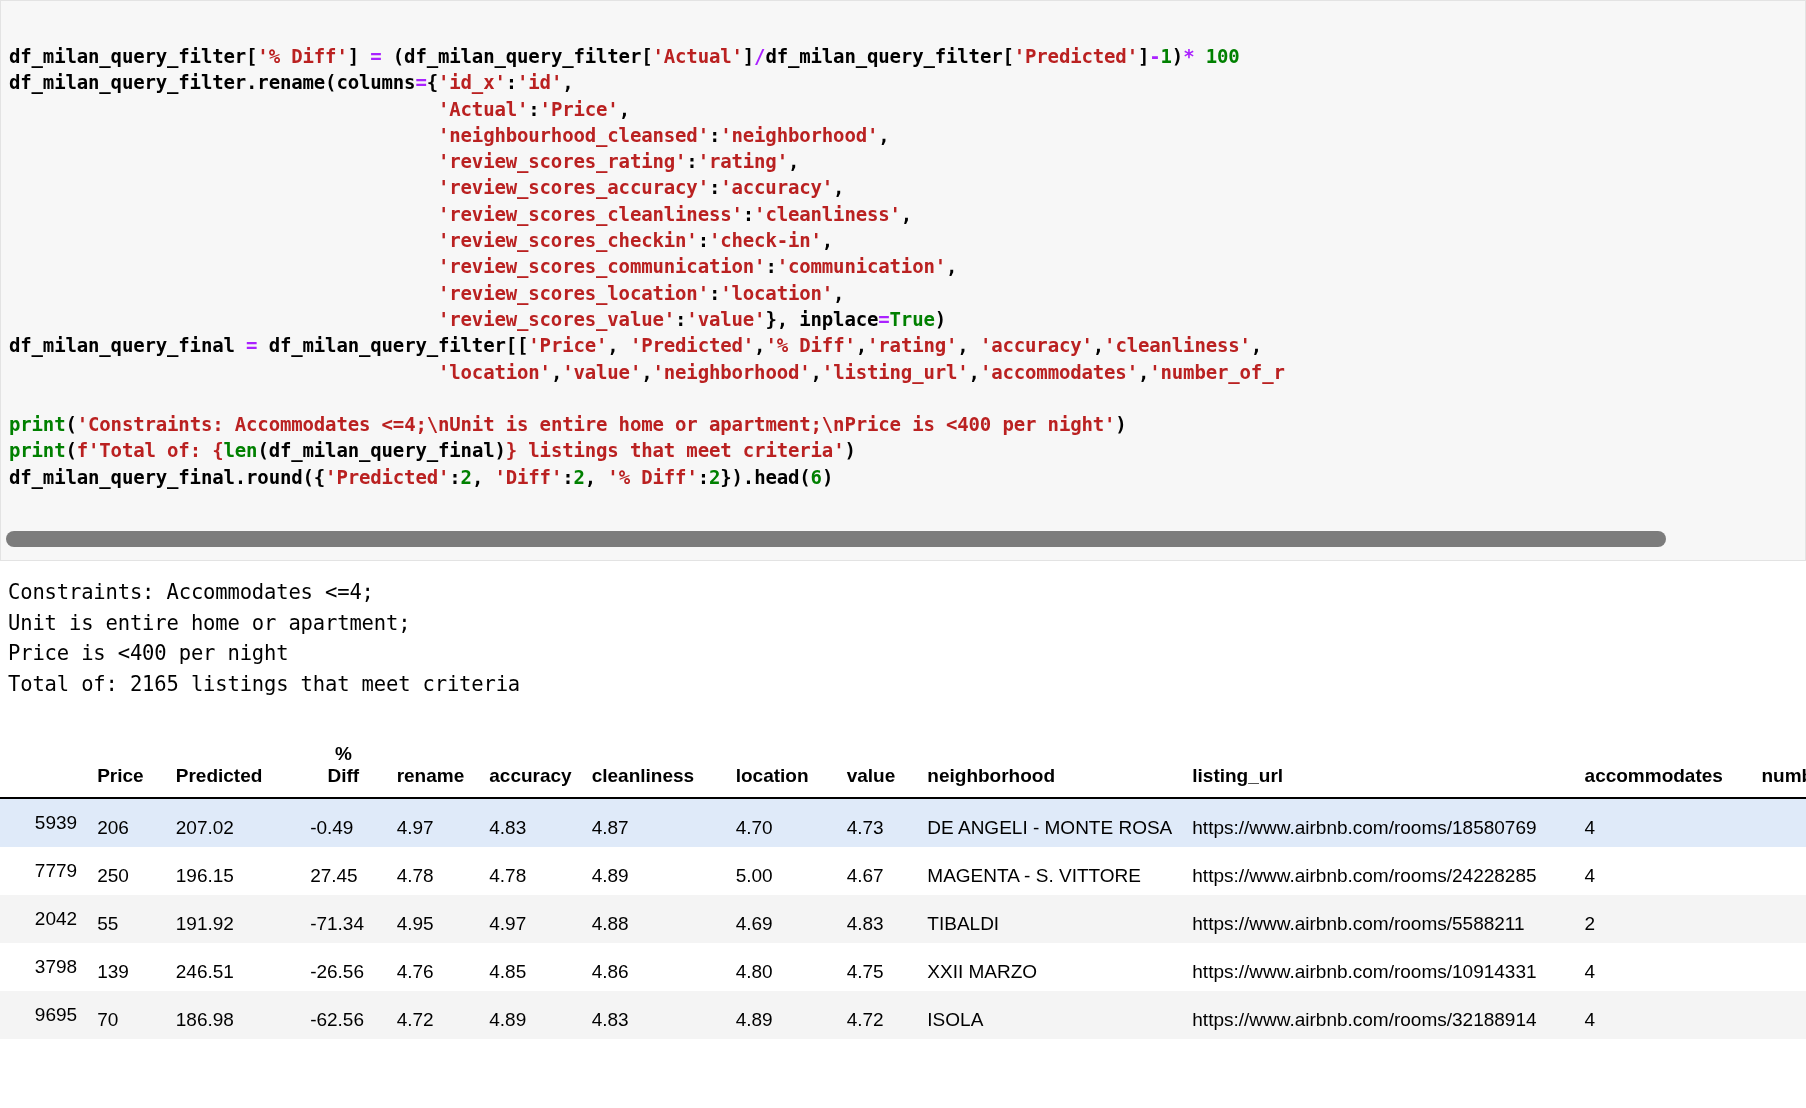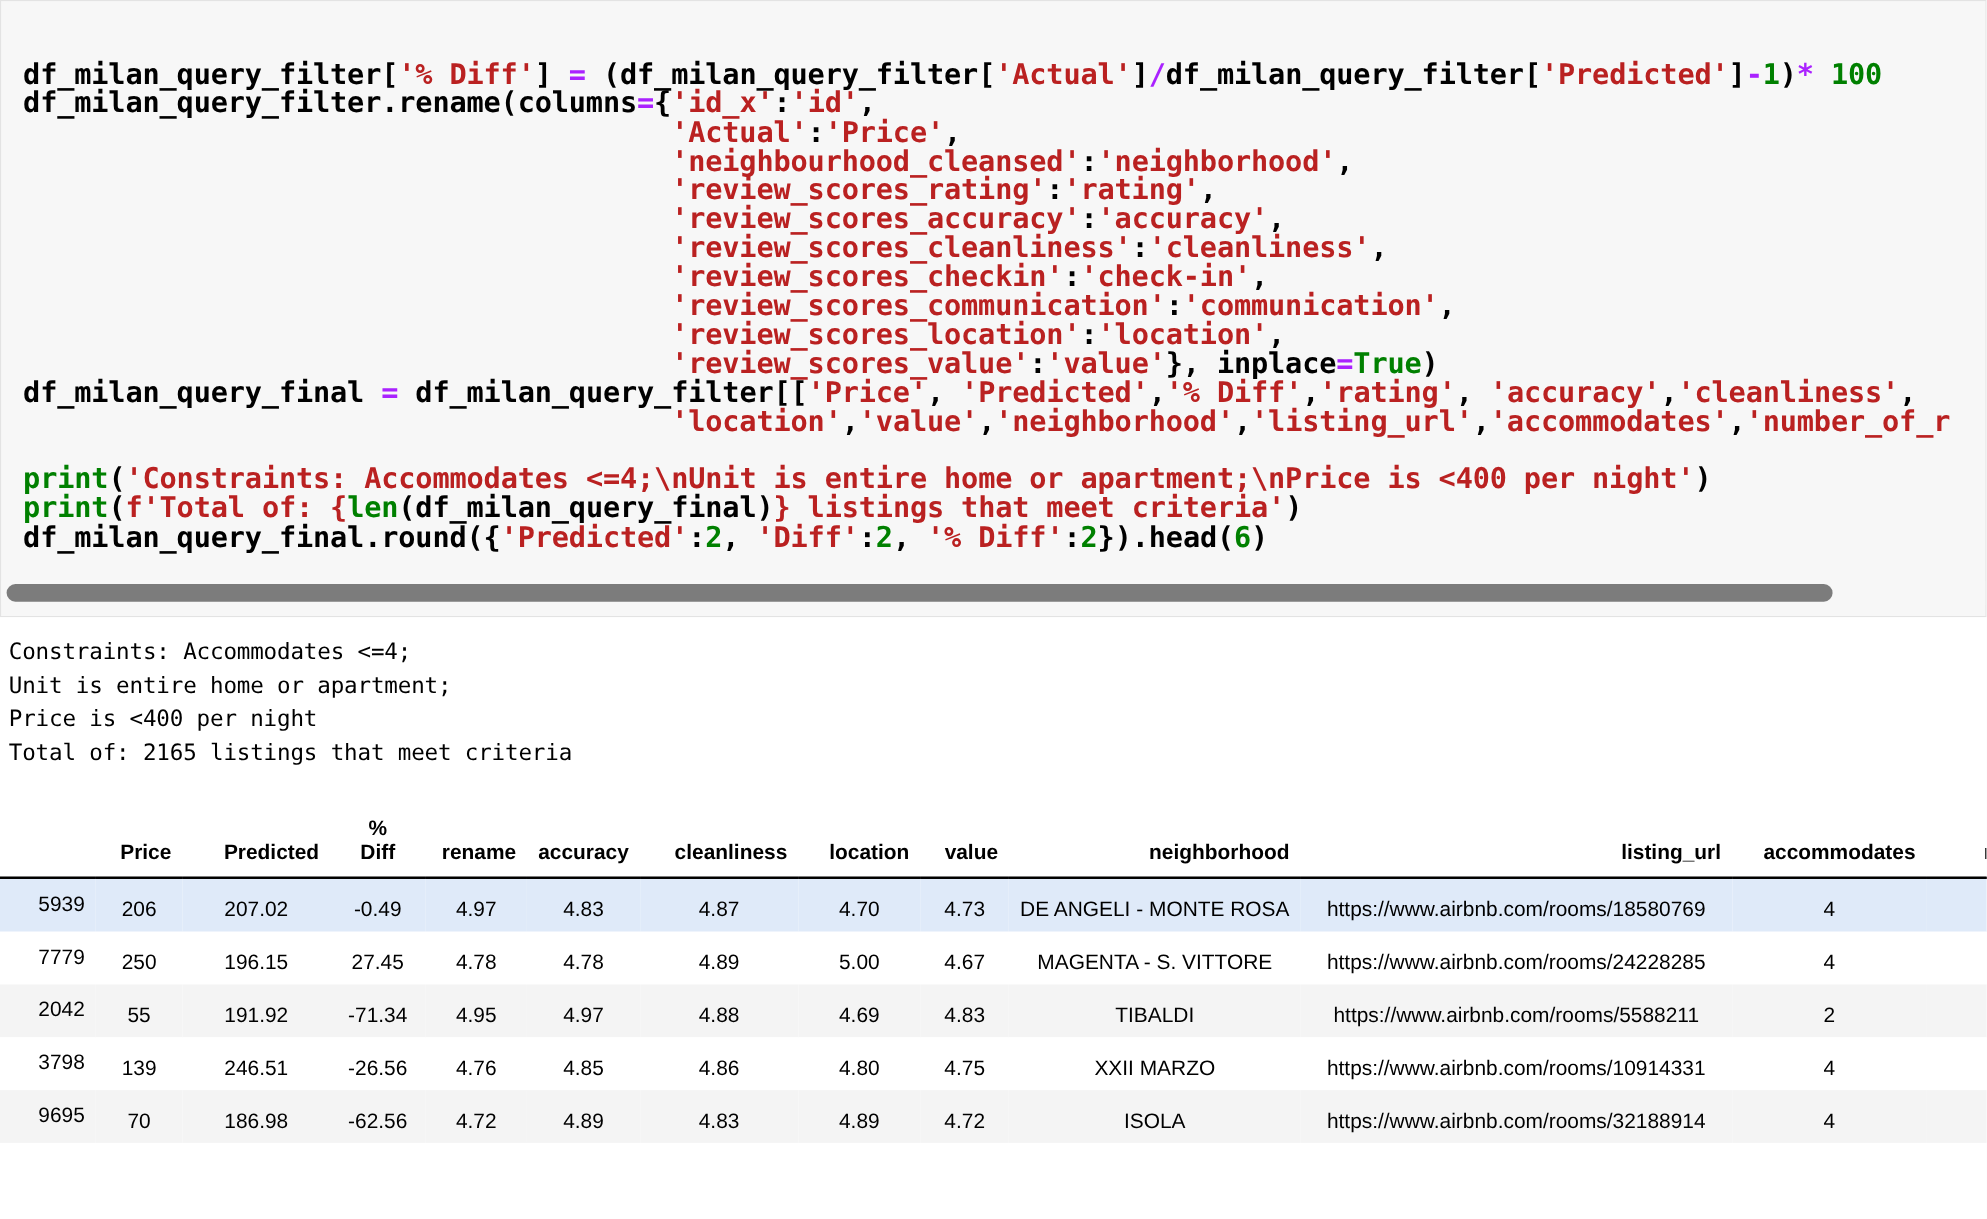--- a/index.html
+++ b/index.html
@@ -27,23 +27,23 @@
     box-sizing: border-box;
     overflow: hidden;
   }
   .code-scroll {
     overflow: hidden;
     white-space: pre;
     padding: 0 0 0 8px;
     height: 505px;
   }
   pre.code {
-    margin: 12px;
+    margin: 0;
     font-family: "DejaVu Sans Mono", "Liberation Mono", monospace;
-    font-size: 26px;
+    font-size: 19px;
     line-height: 26.3px;
     white-space: pre;
     color: #000000;
     font-weight: 700;
     letter-spacing: -0.15px;
   }
   pre.code .s  { color: #ba2121; font-weight: 700; }   
   pre.code .o  { color: #aa22ff; font-weight: 700; }   
   pre.code .n  { color: #008000; font-weight: 700; }   
   pre.code .k  { color: #008000; font-weight: 700; }   
@@ -89,30 +89,30 @@
   }
   table.dataframe {
     border-collapse: collapse;
     border-spacing: 0;
     width: 1940px;
     font-size: 19px;
     color: #000;
   }
   table.dataframe thead th {
     font-weight: bold;
-    text-align: right;
+    text-align: left;
     vertical-align: bottom;
     padding: 8px 10px 9px 10px;
     border-bottom: 2px solid #000;
     line-height: 1.18;
     white-space: nowrap;
   }
   table.dataframe thead th.idx { border-bottom: 2px solid #000; }
   table.dataframe tbody td {
-    text-align: center;
+    text-align: left;
     vertical-align: middle;
     padding: 13px 10px 1px 10px;
     line-height: 1.2;
     white-space: nowrap;
   }
   table.dataframe tbody th {
     text-align: right;
     font-weight: normal;
     padding: 13px 10px 13px 10px;
     vertical-align: middle;

